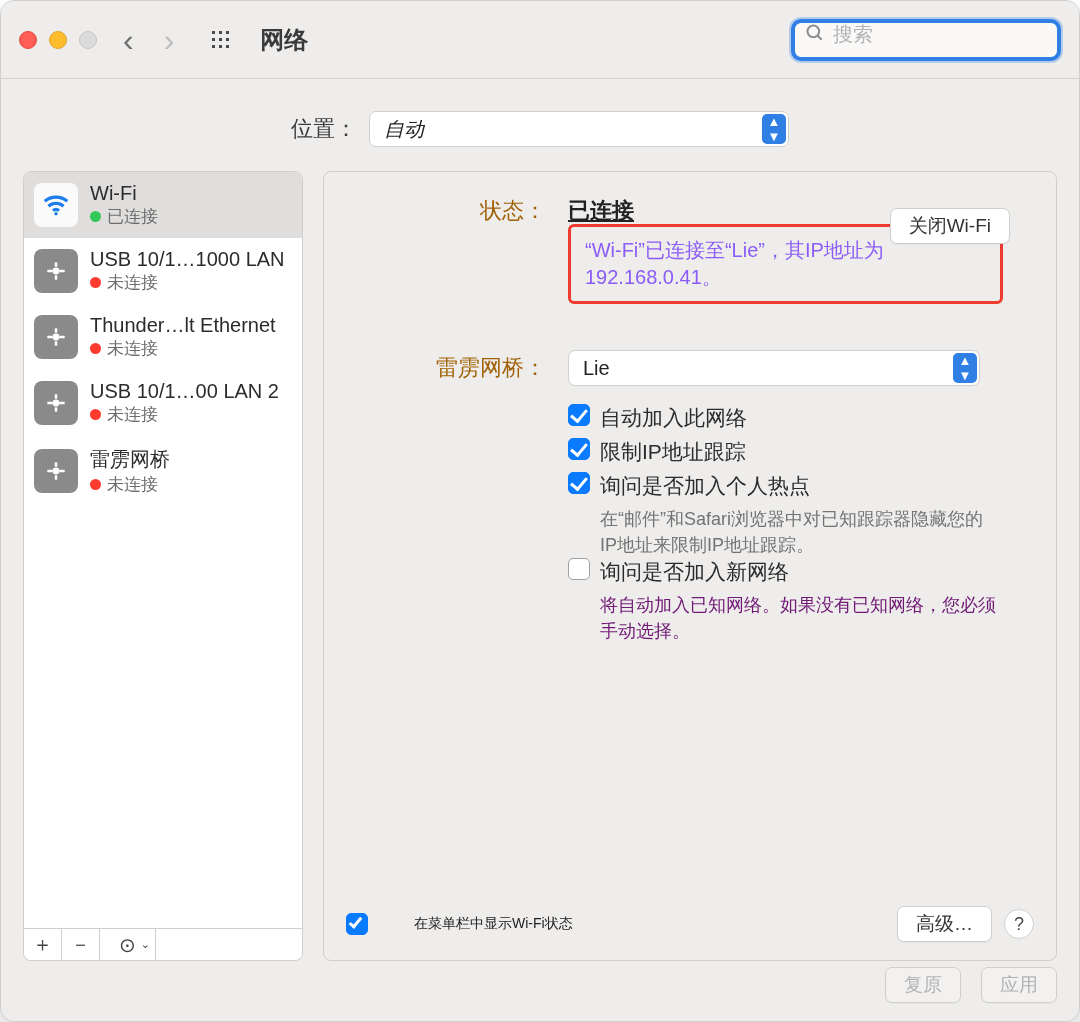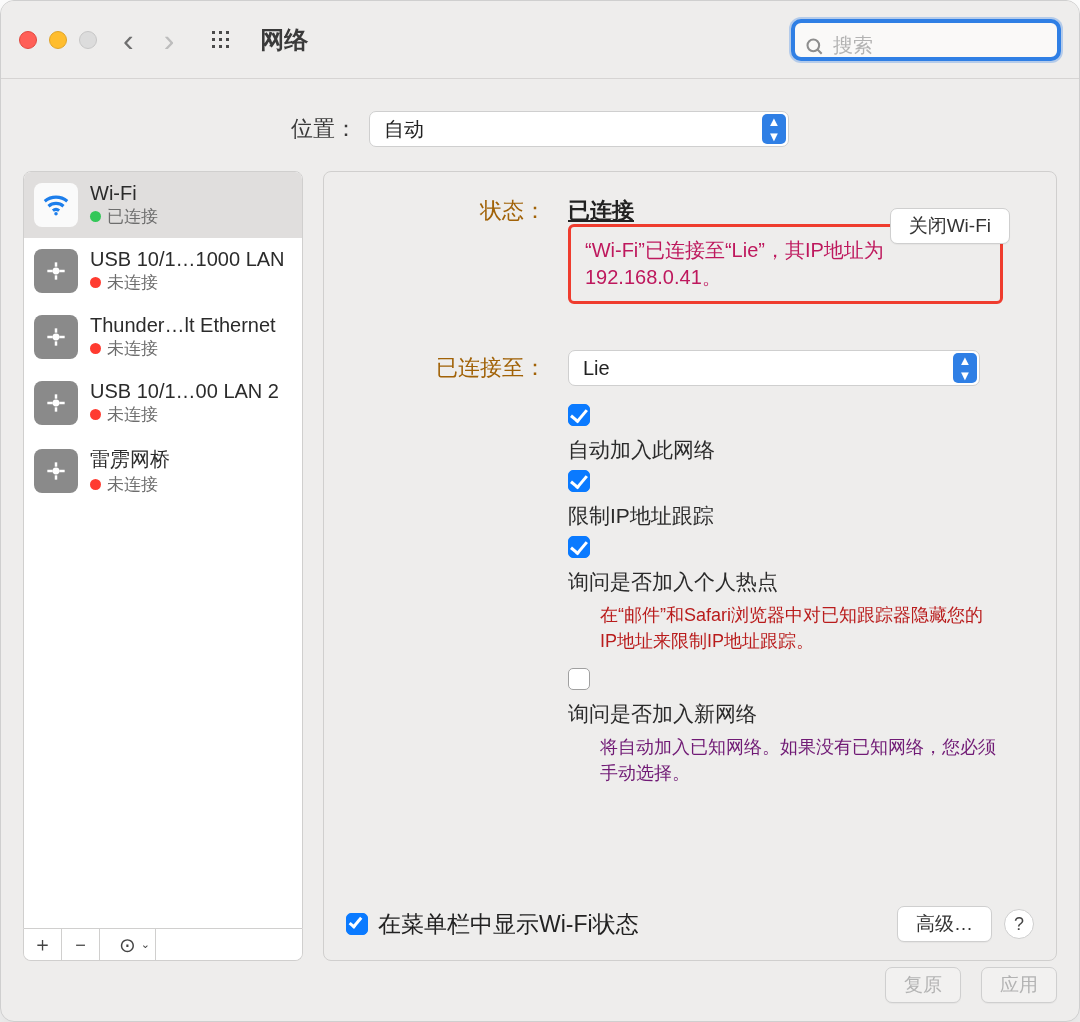--- a/index.html
+++ b/index.html
@@ -46,21 +46,21 @@
     background:
       radial-gradient(circle, #4a4a4a 2px, transparent 2px) 0 0/7px 7px;
   }
   .win-title { font-size:24px; font-weight:600; color:#3a3a3a; }
   .spacer { flex:1; }
   .search-field {
     width: 270px; height: 42px;
     border: 4px solid #2f7fe5;
     border-radius: 10px;
     background: #faf9f8;
-    display: flex; align-items: flex-end;
+    display: flex; align-items: flex-start;
     padding: 0 10px; gap: 8px;
     box-shadow: 0 0 0 2px rgba(47,127,229,0.3);
   }
   .search-field .mag {
     width:20px; height:20px; color:#8e8e8e; flex-shrink:0;
   }
   .search-field input {
     border:none; outline:none; background:transparent;
     font-size:20px; color:#333; flex:1; padding:0;
   }
@@ -74,21 +74,21 @@
     gap:12px; margin: 10px 0 24px 0;
   }
   .location-row .lbl { color:#3a3a3a; font-size:22px; }
 
   .popup {
     height:36px; border:1px solid #cfcfcf; border-radius:7px;
     background:#fff; display:flex; align-items:center;
     padding: 0 28px 0 14px; position:relative;
     font-size:20px;
   }
-  .popup.loc { width:420px; }
+  .popup.loc { width:420px;font-style:italic; }
   .popup.net { width:412px; }
   .stepper {
     position:absolute; right:2px; top:2px; bottom:2px; width:24px;
     background:#2f7fe5; border-radius:5px;
     display:flex; flex-direction:column; align-items:center; justify-content:center;
     color:#fff; font-size:13px; line-height:1;
   }
   .stepper div{height:50%;display:flex;align-items:center;justify-content:center;}
 
   .main-row { flex:1; display:flex; gap:20px; min-height:0;}
@@ -147,35 +147,35 @@
   }
   .row { display:flex; gap:22px; margin-bottom:10px;}
   .row .label { width:200px; text-align:right; color:#a16207; font-size:22px; }
   .row .val { flex:1; display:flex; flex-direction:column; }
 
   .status-row { align-items:flex-start; }
   .status-title { font-size:22px; text-decoration:underline; font-weight:600; }
   .callout {
     border:3px solid #ef3c2e; border-radius:6px;
     padding:10px 14px; width: 435px; margin-top:-2px;
-    color:#be185d; font-size:20px;
+    color:#8b5cf6; font-size:20px;
   }
 
   .btn {
     height:36px; padding:0 18px;
     border:1px solid #cfcfcf; border-radius:7px;
     background:#fff; font-size:19px; color:#333;
     display:inline-flex; align-items:center; cursor:pointer;
     box-shadow: 0 1px 1px rgba(0,0,0,0.04);
   }
   .btn.disabled { color:#b3b3b3; background:#f2f1f0; cursor:default;}
 
   .toggle-wifi { position:absolute; right:24px; top:12px;}
   .details-head{ position:relative; }
-  .check { display:flex; align-items:flex-start; gap:10px; margin-bottom:6px; margin-left:222px;flex-direction:column;}
+  .check { display:flex; align-items:flex-start; gap:10px; margin-bottom:6px; margin-left:222px;}
   .check .box { width:22px; height:22px; border:1px solid #a0a0a0; border-radius:5px; background:#fff; flex-shrink:0; position:relative;}
   .check .box.on { background:#0a7aff; border-color:#0a7aff;}
   .check .box.on:after{
     content:""; position:absolute; left:5px; top:1px;
     width:7px; height:13px; border:solid #fff;
     border-width:0 3px 3px 0; transform:rotate(40deg);
   }
   .check .txt { font-size:21px; color:#2b2b2b; }
 
   .bottom-row {
@@ -356,21 +356,21 @@
                 <span>“Wi-Fi”已连接至“Lie”，其IP地址为192.168.0.41。</span>
               </div>
             </div>
           </div>
           <div class="btn toggle-wifi">
             <span>关闭Wi-Fi</span>
           </div>
         </div>
 
         <div class="row" style="margin-top:36px;align-items:center;">
-          <div class="label">已连接至：</div>
+          <div class="label">雷雳网桥：</div>
           <div class="val">
             <div class="popup net">
               <span>Lie</span>
               <div class="stepper">
                   <div>▲</div>
                   <div>▼</div>
                 </div>
             </div>
           </div>
         </div>
@@ -384,34 +384,34 @@
 
         <div class="check">
           <div class="box on"></div>
           <span class="txt">限制IP地址跟踪</span>
         </div>
 
         <div class="check">
           <div class="box on"></div>
           <span class="txt">询问是否加入个人热点</span>
         </div>
-        <div class="sub" style="margin-left:254px;font-size:18px;color:#b91c1c;width:400px;line-height:1.45;margin-bottom:14px;">在“邮件”和Safari浏览器中对已知跟踪器隐藏您的IP地址来限制IP地址跟踪。</div>
+        <div class="sub" style="margin-left:254px;font-size:18px;color:#737373;width:400px;line-height:1.45;">在“邮件”和Safari浏览器中对已知跟踪器隐藏您的IP地址来限制IP地址跟踪。</div>
 
         <div class="check">
           <div class="box"></div>
           <span class="txt">询问是否加入新网络</span>
         </div>
         <div class="sub" style="margin-left:254px;font-size:18px;color:#701a75;width:400px;line-height:1.45;">将自动加入已知网络。如果没有已知网络，您必须手动选择。</div>
 
         <div class="bottom-row">
           <div class="left">
             <div class="box on" style="width:22px;height:22px;border-radius:5px;position:relative;background:#0a7aff;border:1px solid #0a7aff;">
               <span style="position:absolute;left:5px;top:1px;width:7px;height:13px;border:solid #fff;border-width:0 3px 3px 0;transform:rotate(40deg);"></span>
             </div>
-            <span class="txt" style="font-size:23px;">在菜单栏中显示Wi-Fi状态</span>
+            <span class="txt" style="font-size:14px;margin-left:36px;">在菜单栏中显示Wi-Fi状态</span>
           </div>
           <div class="spacer"></div>
           <div class="btn">
             <span>高级…</span>
           </div>
           <div class="help">?</div>
         </div>
 
       </div>
     </div>

